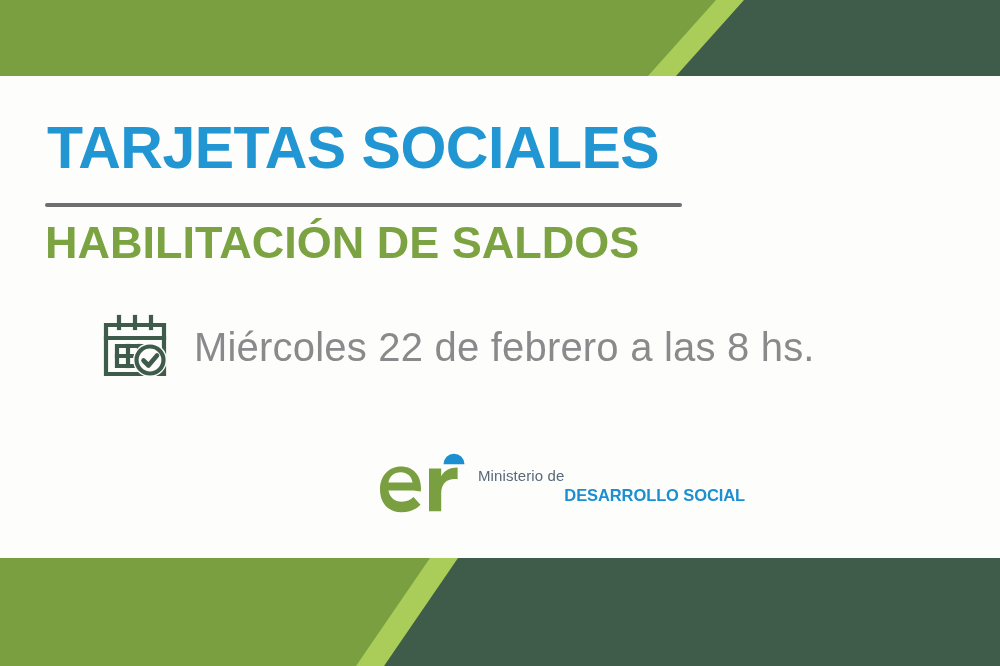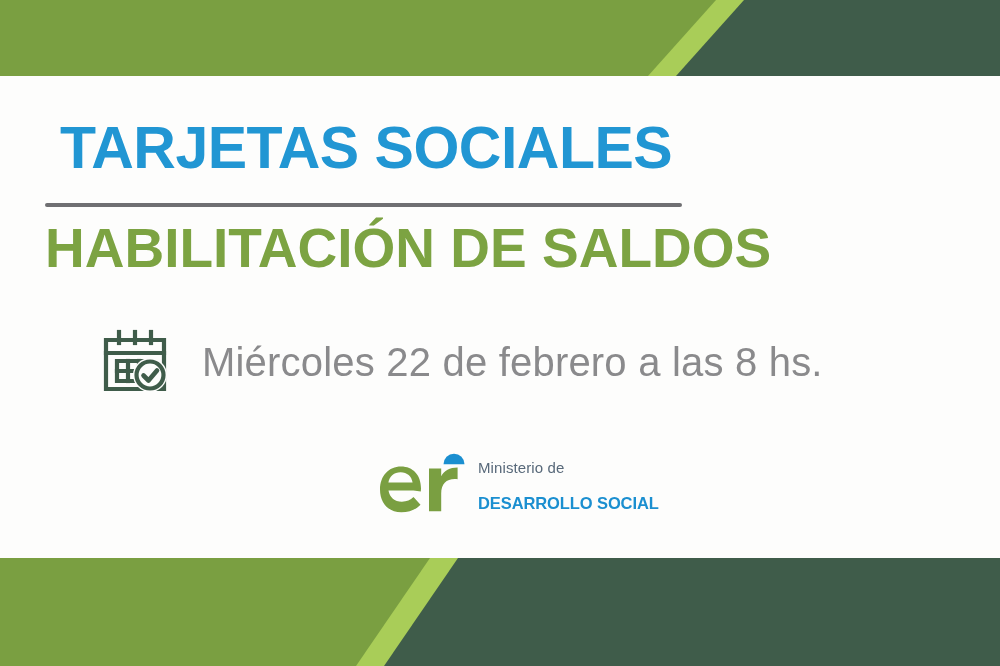--- a/index.html
+++ b/index.html
@@ -51,21 +51,21 @@
     clip-path: polygon(430px 0, 472px 0, 398px 100%, 356px 100%);
   }
   .banner-bottom .band-dark {
     left: 0; right: 0;
     clip-path: polygon(458px 0, 1000px 0, 1000px 100%, 384px 100%);
   }
 
   
   .title {
     position: absolute;
-    left: 60px;
+    left: 47px;
     top: 118px;
     font-size: 59px;
     font-weight: bold;
     letter-spacing: -0.5px;
     color: #2196d3;
     line-height: 1.05;
     white-space: nowrap;
   }
   .rule {
     position: absolute;
@@ -73,36 +73,36 @@
     top: 203px;
     width: 637px;
     height: 4px;
     background: #6f6f72;
     border-radius: 2px;
   }
   .subtitle {
     position: absolute;
     left: 45px;
     top: 218px;
-    font-size: 55px;
+    font-size: 45px;
     font-weight: bold;
     letter-spacing: 0px;
     color: #7ca342;
     line-height: 1.1;
     white-space: nowrap;
   }
 
   
   .date-row {
     position: absolute;
     left: 98px;
-    top: 323px;
+    top: 308px;
     display: flex;
     align-items: center;
-    gap: 30px;
+    gap: 22px;
   }
   .cal-icon { display: block; }
   .date-text {
     font-size: 40px;
     color: #8a8a8c;
     letter-spacing: 0.2px;
     white-space: nowrap;
   }
 
   
@@ -110,21 +110,20 @@
     position: absolute;
     left: 374px;
     top: 446px;
     display: flex;
     align-items: center;
     gap: 8px;
   }
   .logo-mark { display: block; }
   .logo-text {
     display: flex;
-    flex-direction: column;
     line-height: 1.06;
   }
   .logo-l1 {
     font-size: 15px;
     color: #58697a;
     letter-spacing: 0.1px;
   }
   .logo-l2 {
     font-size: 16.5px;
     font-weight: bold;

